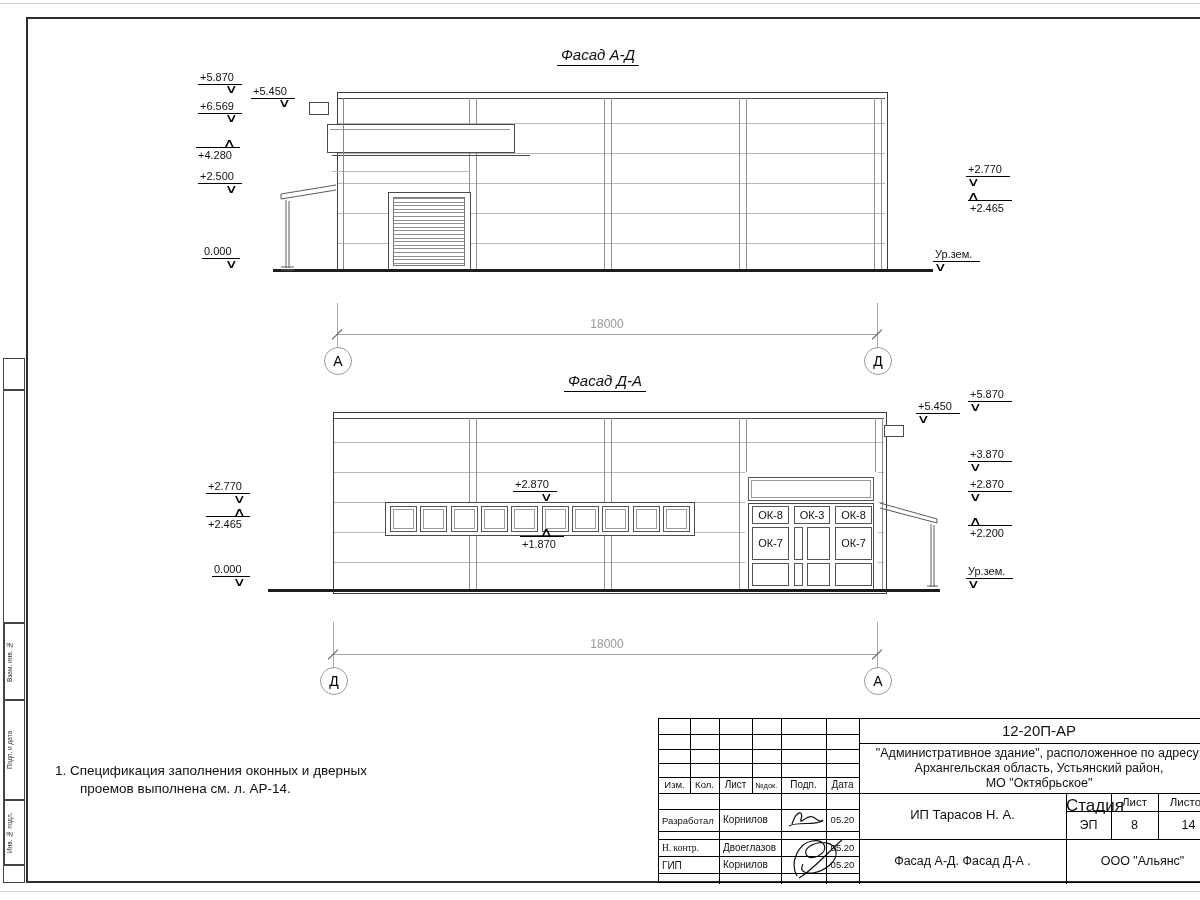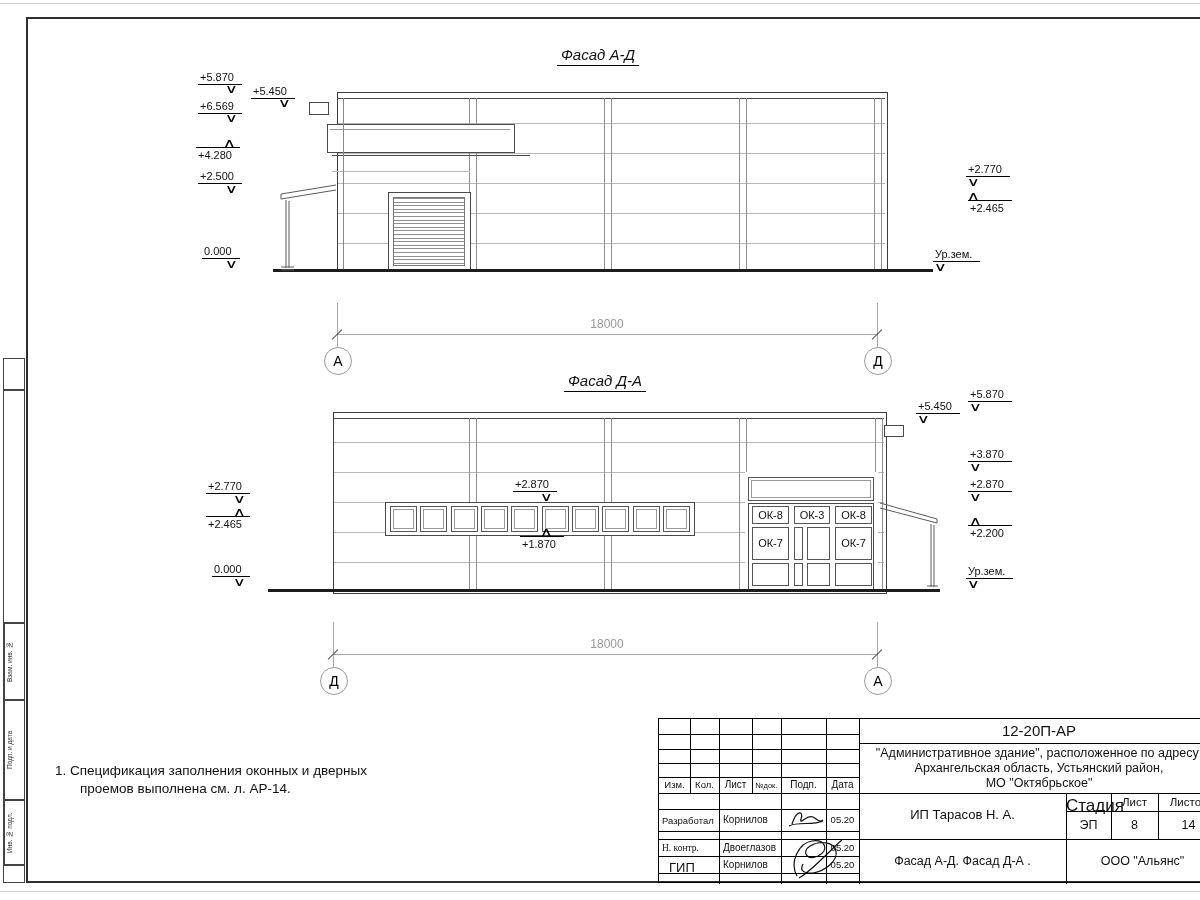--- a/index.html
+++ b/index.html
@@ -277,21 +277,21 @@
     <div class="txt ctr" style="left:93px;top:62px;width:29px;font-size:7.5px;">№док.</div>
     <div class="txt ctr" style="left:122px;top:60px;width:45px;font-size:10px;">Подп.</div>
     <div class="txt ctr" style="left:167px;top:60px;width:33px;font-size:10px;">Дата</div>
 
     <div class="txt" style="left:3px;top:96px;font-size:9.5px;">Разработал</div>
     <div class="txt" style="left:64px;top:95px;font-size:10px;">Корнилов</div>
     <div class="txt ctr" style="left:167px;top:95px;width:33px;font-size:9.5px;">05.20</div>
     <div class="txt" style="left:3px;top:124px;font-size:9.5px;font-family:Liberation Serif, serif;">Н. контр.</div>
     <div class="txt" style="left:64px;top:123px;font-size:10px;">Двоеглазов</div>
     <div class="txt ctr" style="left:167px;top:123px;width:33px;font-size:9.5px;">05.20</div>
-    <div class="txt" style="left:10px;top:141px;font-size:13px;">ГИП</div>
+    <div class="txt" style="left:3px;top:141px;font-size:10px;">ГИП</div>
     <div class="txt" style="left:64px;top:140px;font-size:10px;">Корнилов</div>
     <div class="txt ctr" style="left:167px;top:140px;width:33px;font-size:9.5px;">05.20</div>
 
     <div class="txt ctr" style="left:200px;top:3px;width:360px;font-size:15px;">12-20П-АР</div>
 
     <div class="txt ctr" style="left:200px;top:27px;width:360px;font-size:12.5px;">"Административное здание", расположенное по адресу:</div>
     <div class="txt ctr" style="left:200px;top:42px;width:360px;font-size:12.5px;">Архангельская область, Устьянский район,</div>
     <div class="txt ctr" style="left:200px;top:57px;width:360px;font-size:12.5px;">МО "Октябрьское"</div>
 
     <div class="txt ctr" style="left:200px;top:88px;width:207px;font-size:13px;">ИП Тарасов Н. А.</div>

